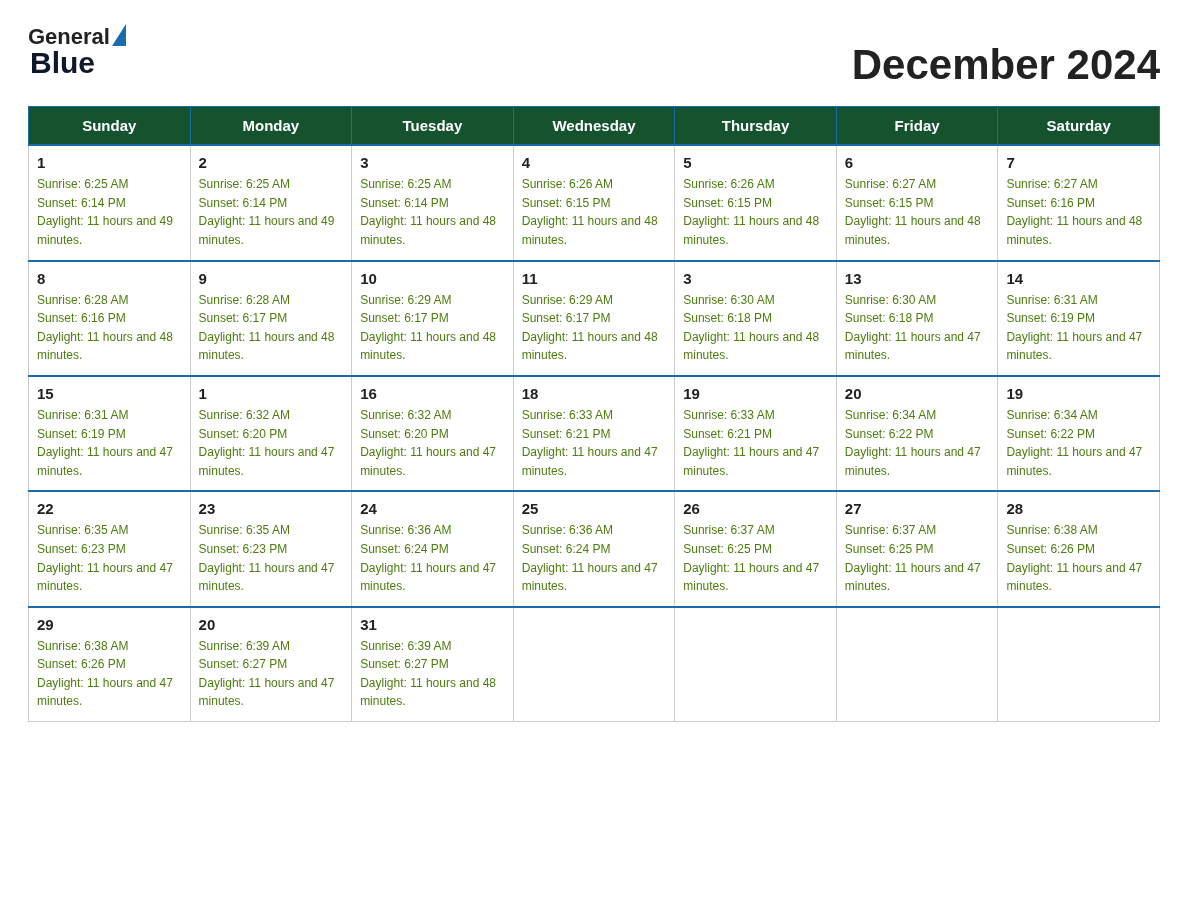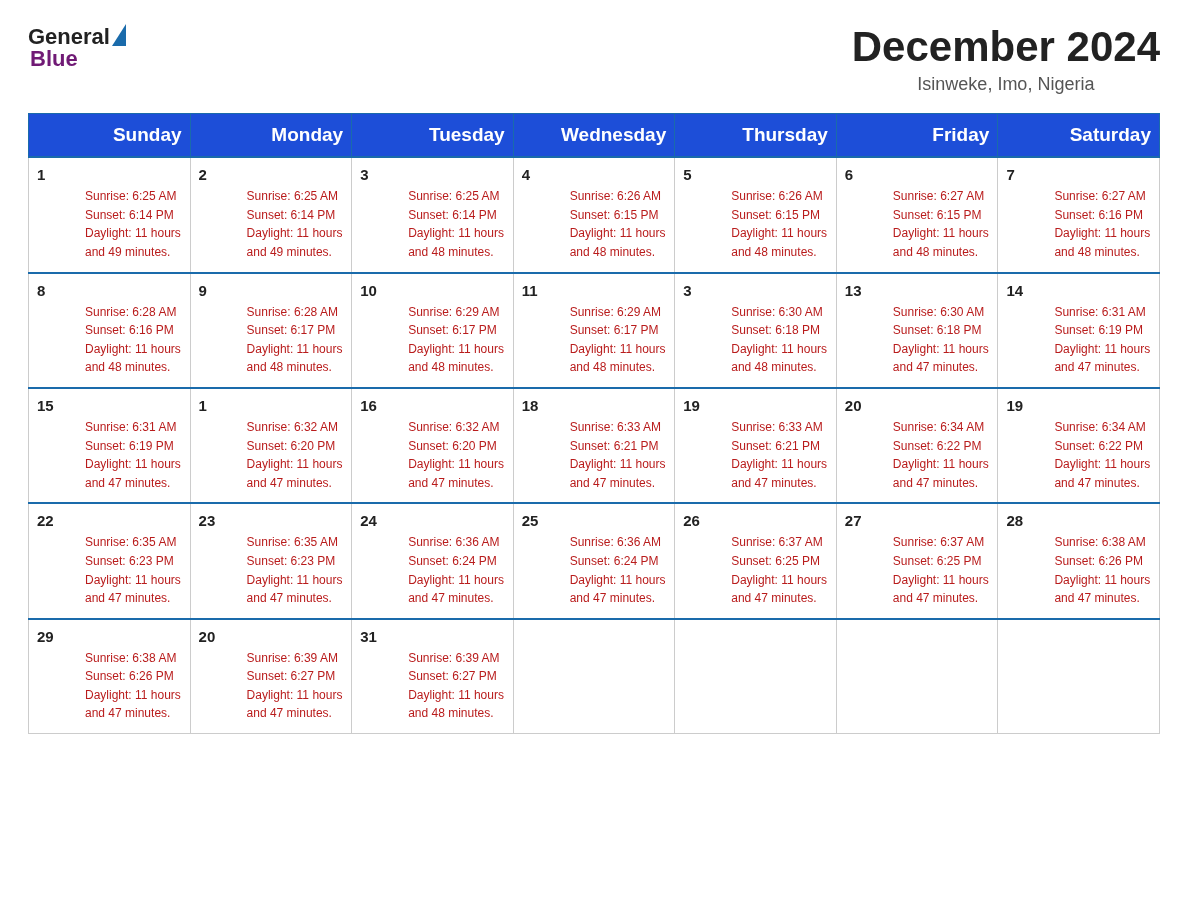--- a/index.html
+++ b/index.html
@@ -27,50 +27,51 @@
       border-left: 14px solid transparent;
       border-right: 0px solid transparent;
       border-bottom: 22px solid #1a6bab;
       display: inline-block;
       margin-left: 2px;
       vertical-align: middle;
       position: relative;
       top: -2px;
     }
     .logo-blue {
-      font-size: 22px;
-      font-weight: bold;
-      color: #701a75;
+      font-size: 30px;
+      font-weight: bold;
+      color: #0f172a;
     }
     .title-section {
-      text-align: center;
+      text-align: right;
+      margin-top: 18px;
     }
     .main-title {
       font-size: 42px;
       font-weight: bold;
       color: #222;
       line-height: 1.1;
     }
     .subtitle {
       font-size: 18px;
       color: #555;
       margin-top: 4px;
     }
     .calendar-table {
       width: 100%;
       border-collapse: collapse;
       border: 1px solid #1a6bab;
     }
     .calendar-table th {
-      background-color: #1d4ed8;
+      background-color: #14532d;
       color: #fff;
-      font-size: 19px;
+      font-size: 15px;
       font-weight: bold;
       padding: 10px 8px;
-      text-align: right;
+      text-align: center;
       border: 1px solid #1a6bab;
     }
     .calendar-table td {
       vertical-align: top;
       padding: 8px 8px 10px 8px;
       border: 1px solid #ccc;
       border-top: 2px solid #1a6bab;
       font-size: 12.5px;
       color: #222;
       width: calc(100% / 7);
@@ -78,22 +79,21 @@
     }
     .day-number {
       font-size: 15px;
       font-weight: bold;
       display: block;
       margin-bottom: 4px;
     }
     .day-info {
       font-size: 12px;
       line-height: 1.55;
-      color: #b91c1c;
-      margin-left: 48px;
+      color: #4d7c0f;
     }
     .empty-cell {
       background: #fff;
       border-top: 2px solid #1a6bab;
     }
     .logo-wrapper {
       display: flex;
       flex-direction: column;
       align-items: flex-start;
     }
@@ -115,21 +115,20 @@
     <div class="logo-line1">
       <span class="logo-text-general">General</span>
       <span class="logo-triangle"></span>
     </div>
     <div class="logo-line2" style="margin-left:2px;">
       <span class="logo-blue">Blue</span>
     </div>
   </div>
   <div class="title-section">
     <div class="main-title">December 2024</div>
-    <div class="subtitle">Isinweke, Imo, Nigeria</div>
   </div>
 </div>
 
 <table class="calendar-table">
   <thead>
     <tr>
     <th>Sunday</th>
         <th>Monday</th>
         <th>Tuesday</th>
         <th>Wednesday</th>

